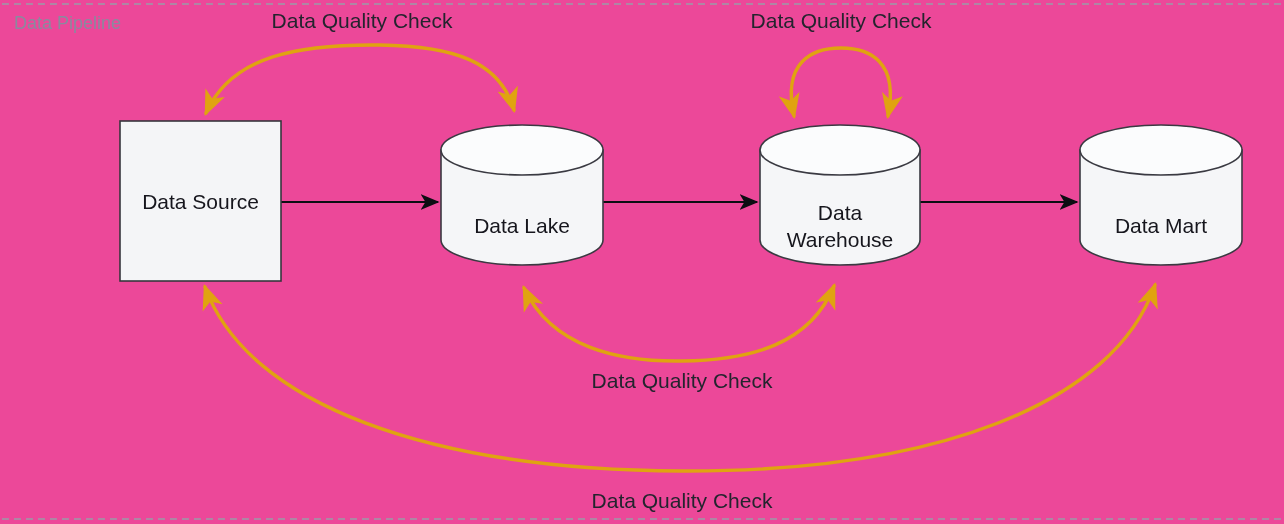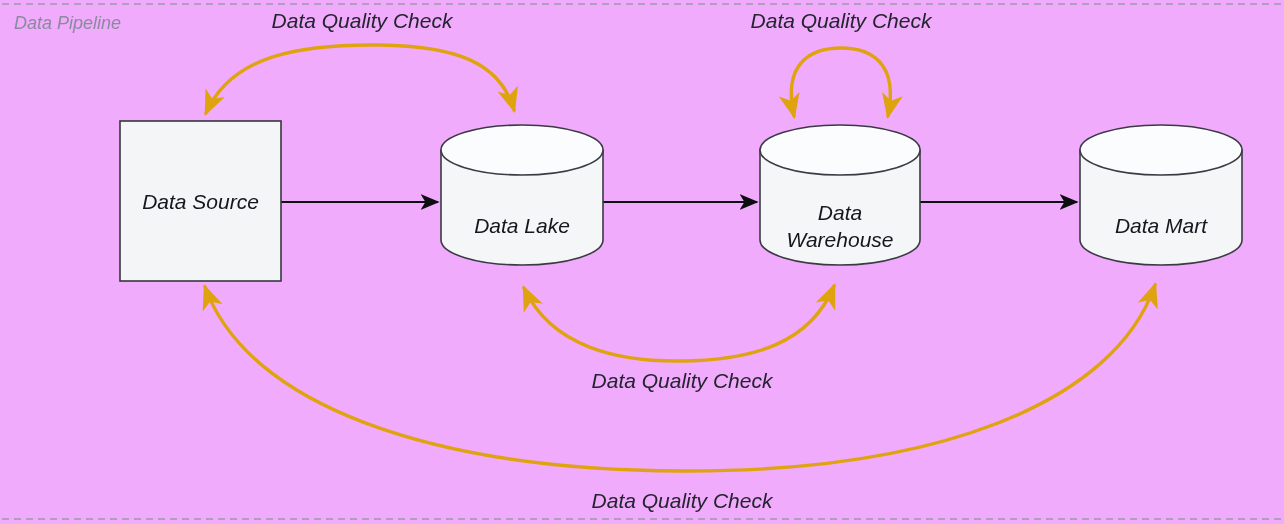--- a/index.html
+++ b/index.html
@@ -4,24 +4,23 @@
 <style>
   html, body {
     margin: 0;
     padding: 0;
     background: #ffffff;
   }
   #canvas {
     position: relative;
     width: 1284px;
     height: 524px;
-    background: #f0abfc;
+    background: #ec4899;
     overflow: hidden;
     font-family: "Liberation Sans", sans-serif;
-    font-style: italic;
   }
   #diagram-svg {
     position: absolute;
     left: 0;
     top: 0;
     width: 1284px;
     height: 524px;
   }
   .node-label {
     font-family: "Liberation Sans", sans-serif;

